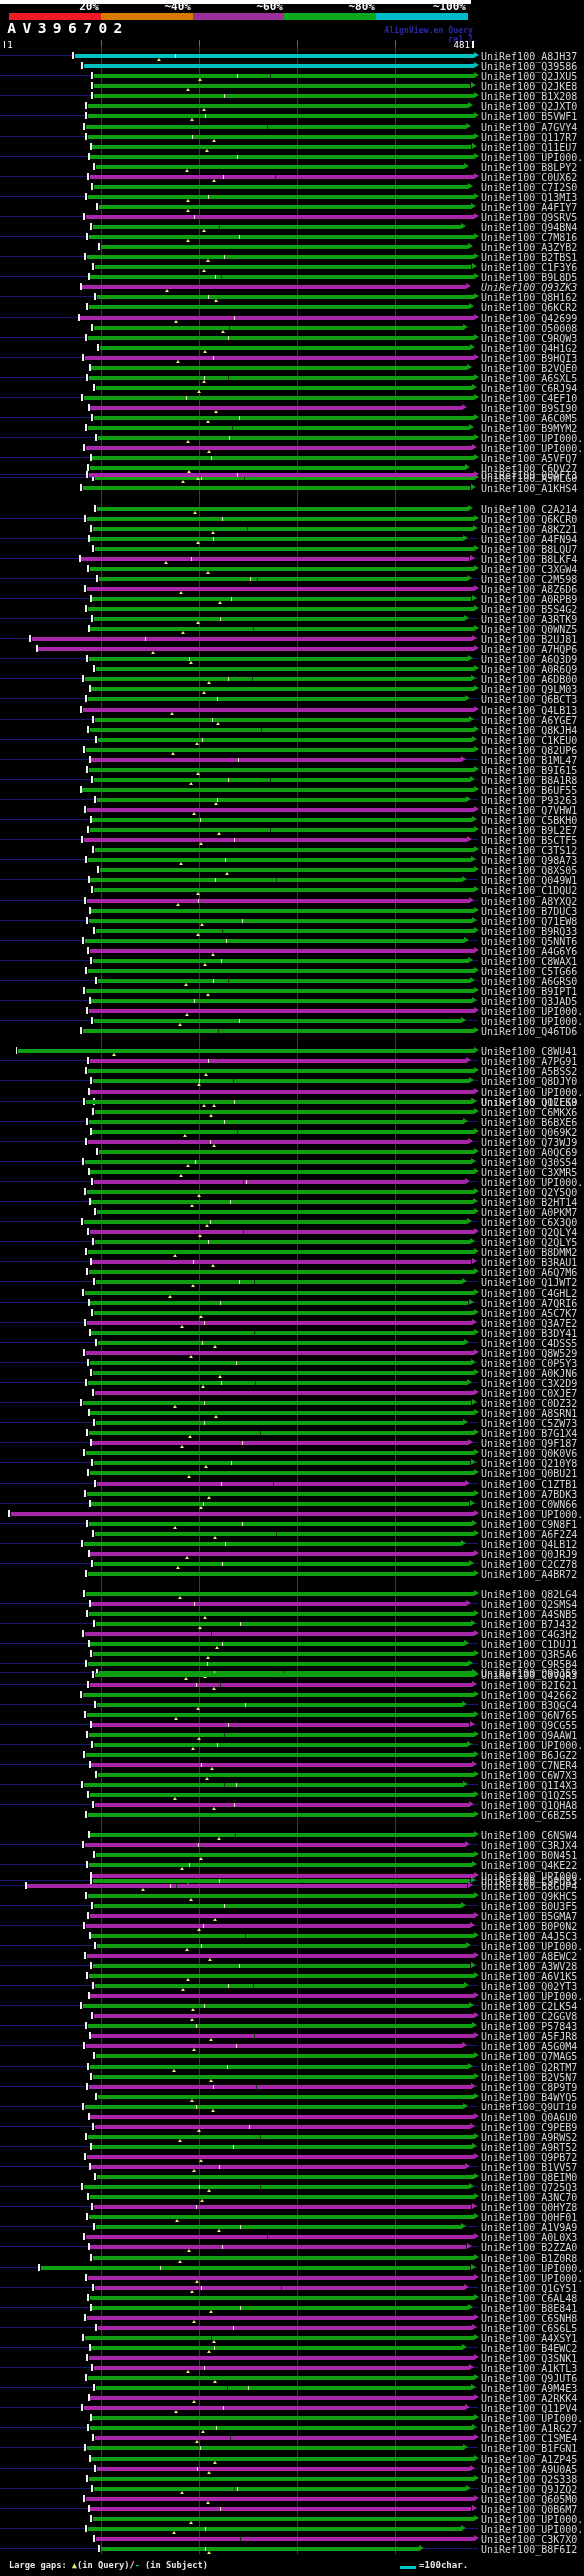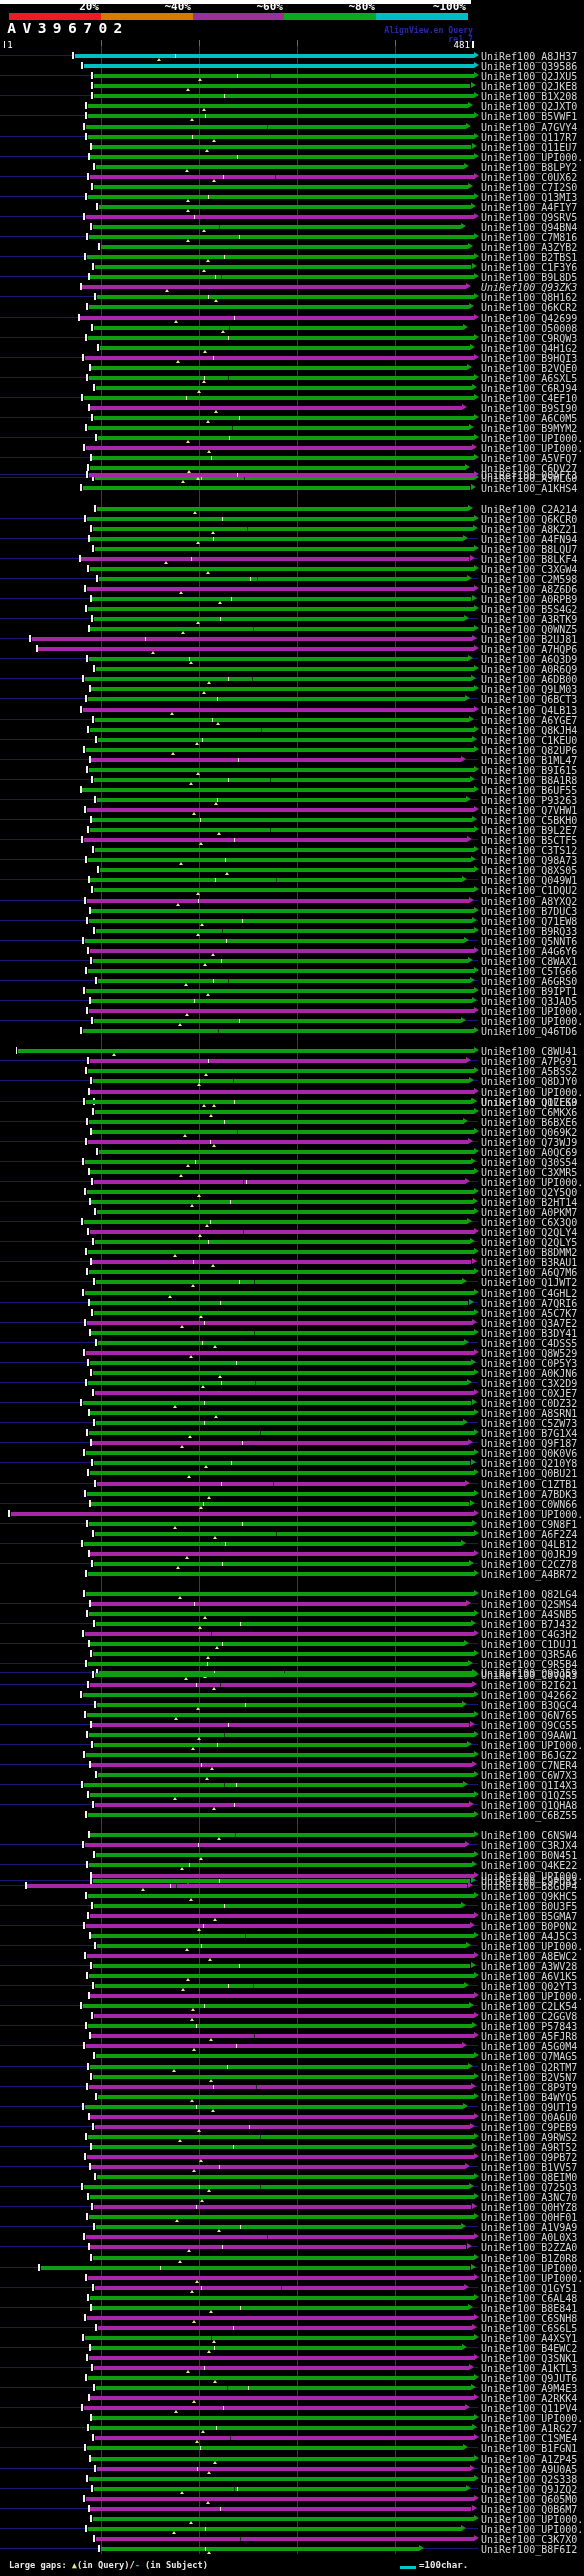--- a/index.html
+++ b/index.html
@@ -1667,21 +1667,21 @@
       <div class="dtick" style="left: 256px;"></div>
       <div class="rlabel">UniRef100_C8P9T9</div>
     </div>
     <div class="row" style="top: 2092px;">
       <div class="start-tick" style="left: 95px;"></div>
       <div class="bar" title="UniRef100_B4WYQ5" style="left: 98px; width: 376px; background: rgb(15, 158, 15);"></div>
       <div class="arrow" style="left: 474px; border-left: 5.5px solid rgb(15, 158, 15);"></div>
       <div class="gapq" style="left: 190px;"></div>
       <div class="rlabel">UniRef100_B4WYQ5</div>
     </div>
-    <div class="row" style="top: 2102px;">
+    <div class="row" style="top: 2102px; font-family: Liberation Mono, monospace;">
       <div class="qline" style="width: 478px;"></div>
       <div class="start-tick" style="left: 82px;"></div>
       <div class="bar" title="UniRef100_Q9UT19" style="left: 85px; width: 378px; background: rgb(15, 158, 15);"></div>
       <div class="arrow" style="left: 463px; border-left: 5.5px solid rgb(15, 158, 15);"></div>
       <div class="gapq" style="left: 211px;"></div>
       <div class="wtick" style="left: 196px;"></div>
       <div class="rlabel">UniRef100_Q9UT19</div>
     </div>
     <div class="row" style="top: 2112px;">
       <div class="start-tick" style="left: 88px;"></div>

